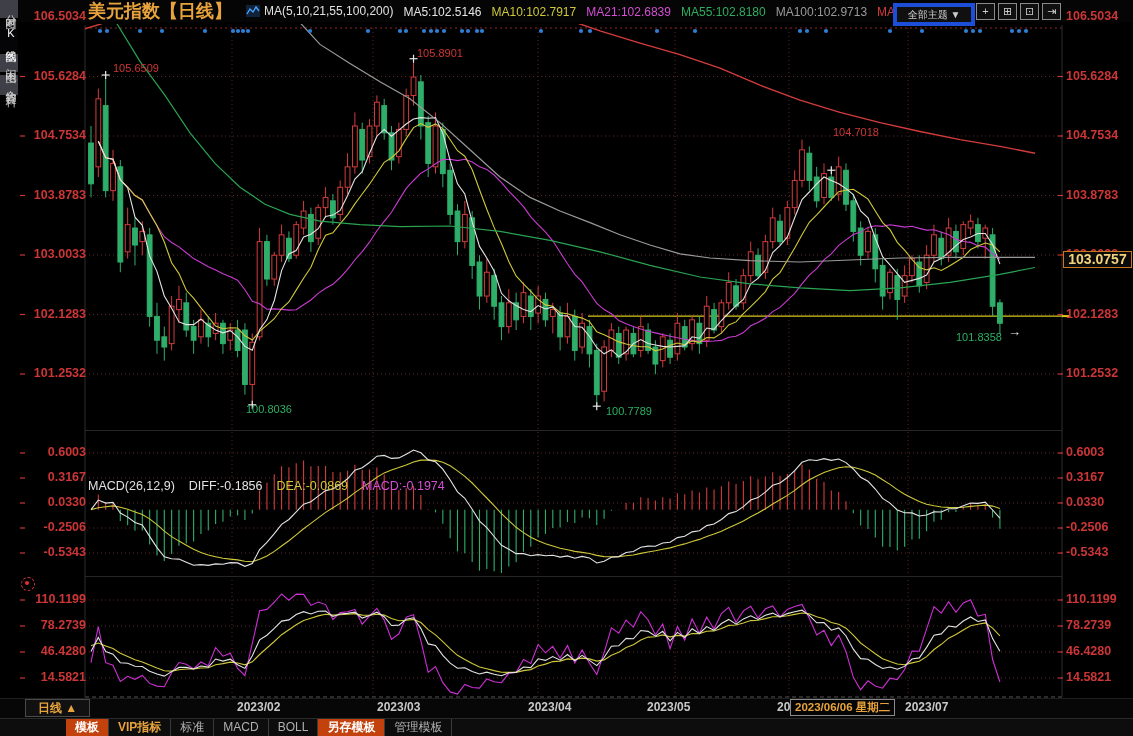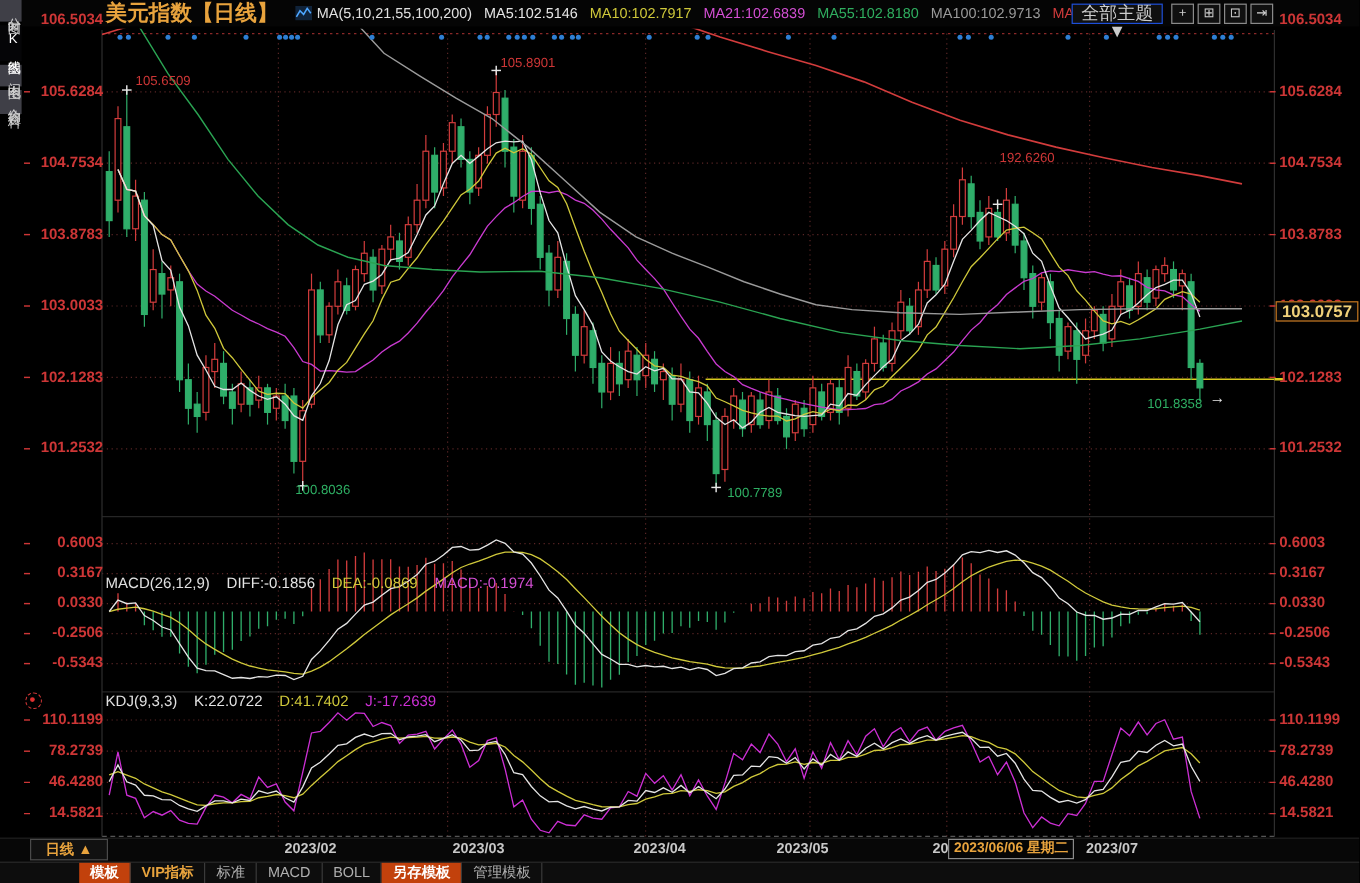--- a/index.html
+++ b/index.html
@@ -5,22 +5,22 @@
   html,body{margin:0;padding:0;background:#000;}
   #app{position:relative;width:1133px;height:736px;background:#000;overflow:hidden;
        font-family:"Liberation Sans","DejaVu Sans",sans-serif;}
   
   #header{position:absolute;left:0;top:0;width:1133px;height:22px;background:#050505;
           display:flex;align-items:center;white-space:nowrap;overflow:hidden;}
   #header .title{color:#e8a33d;font-weight:bold;font-size:18px;margin-left:88px;}
   #header .chicon{display:inline-flex;margin-left:14px;margin-right:4px;}
   #header .malabel{color:#e0e0e0;font-size:12px;}
   #header .maval{font-size:12px;margin-left:10px;}
-  #theme-dd{position:absolute;left:893px;top:3px;width:74px;height:15px;border:1px solid #1d4ed8;
-            color:#cccccc;font-size:15px;text-align:center;line-height:15px;background:#101010;}
+  #theme-dd{position:absolute;left:893px;top:3px;width:74px;height:15px;border:4px solid #1d4ed8;
+            color:#cccccc;font-size:10px;text-align:center;line-height:15px;background:#101010;}
   #hdr-btns{position:absolute;left:976px;top:3px;display:flex;gap:3px;}
   .hbtn{width:17px;height:15px;border:1px solid #8a8a8a;color:#cfcfcf;font-size:11px;
         text-align:center;line-height:14px;background:#101010;}
   
   #sidebar{position:absolute;left:0;top:0;width:18px;height:736px;background:#000;}
   .stab{width:18px;color:#cfcfcf;font-size:11px;text-align:center;background:#3f3f47;
         writing-mode:vertical-rl;text-orientation:upright;letter-spacing:2px;
         padding:6px 0;margin-bottom:3px;}
   .stab.active{background:#050507;color:#ffffff;}
   
@@ -601,23 +601,20 @@
   <div id="sidebar">
       <div class="stab">分时图</div>
       <div class="stab active">K线图</div>
       <div class="stab">闪电图</div>
       <div class="stab">合约资料</div>
     </div>
 
   <div class="indhdr" style="top:431px;color:#e0e0e0;margin-top:48px;">
     <span>MACD(26,12,9)</span><span style="color:#e4e4e4;">DIFF:-0.1856</span><span style="color:#cfc83a;">DEA:-0.0869</span><span style="color:#d44fd4;">MACD:-0.1974</span>
   </div>
-  <div class="indhdr" style="top:577px;color:#e0e0e0;">
-    <span>KDJ(9,3,3)</span><span style="color:#e4e4e4;">K:22.0722</span><span style="color:#cfc83a;">D:41.7402</span><span style="color:#cc2fd4;">J:-17.2639</span>
-  </div>
 
   <div id="labels">
       <div class="axlbl axl" style="top: 9px;">106.5034</div>
       <div class="axlbl axr" style="top: 9px;">106.5034</div>
       <div class="axlbl axl" style="top: 68.5px;">105.6284</div>
       <div class="axlbl axr" style="top: 68.5px;">105.6284</div>
       <div class="axlbl axl" style="top: 128px;">104.7534</div>
       <div class="axlbl axr" style="top: 128px;">104.7534</div>
       <div class="axlbl axl" style="top: 187.5px;">103.8783</div>
       <div class="axlbl axr" style="top: 187.5px;">103.8783</div>
@@ -664,18 +661,18 @@
       <div class="btab">管理模板</div>
     </div>
 <div class="xlbl" style="left: 237px;">2023/02</div>
     <div class="xlbl" style="left: 377px;">2023/03</div>
     <div class="xlbl" style="left: 528px;">2023/04</div>
     <div class="xlbl" style="left: 647px;">2023/05</div>
     <div class="xlbl" style="left: 777px;">20</div>
     <div class="xlbl" style="left: 905px;">2023/07</div>
     <div class="ann" style="left: 113px; top: 62px; color: rgb(205, 54, 54);">105.6509</div>
     <div class="ann" style="left: 417px; top: 47px; color: rgb(205, 54, 54);">105.8901</div>
-    <div class="ann" style="left: 833px; top: 126px; color: rgb(205, 54, 54);">192.6260</div>
+    <div class="ann" style="left: 833px; top: 126px; color: rgb(205, 54, 54);">104.7018</div>
     <div class="ann" style="left: 246px; top: 403px; color: rgb(46, 175, 99);">100.8036</div>
     <div class="ann" style="left: 606px; top: 405px; color: rgb(46, 175, 99);">100.7789</div>
     <div class="ann" style="left: 956px; top: 331px; color: rgb(46, 175, 99);">101.8358</div>
     <div class="arrow" style="left: 1008px; top: 324px;">→</div>
   </div>
 
 </body></html>

